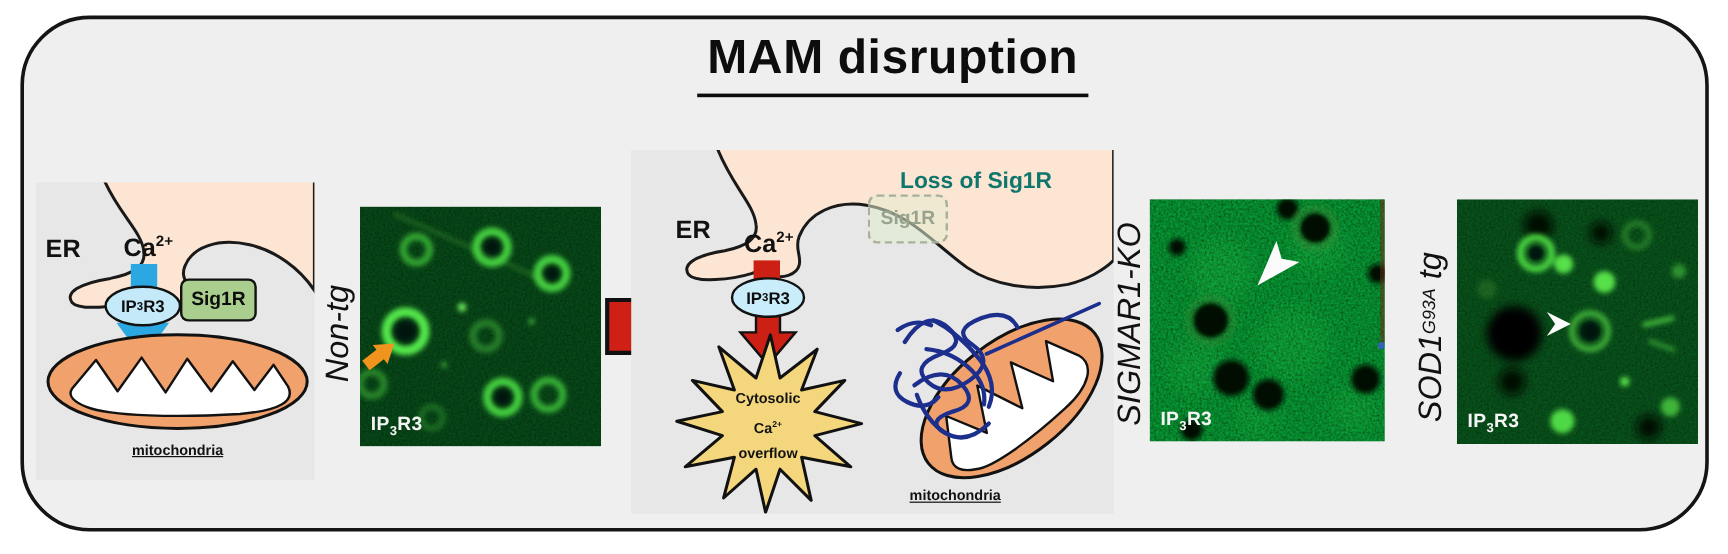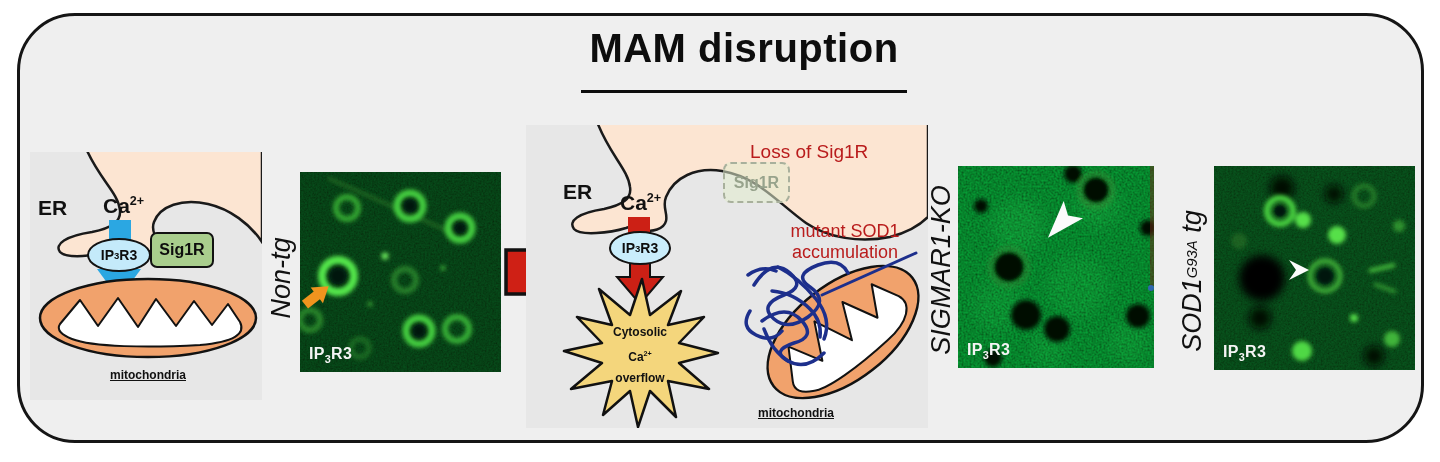--- a/index.html
+++ b/index.html
@@ -4,21 +4,21 @@
 <style>
   * { box-sizing: border-box; margin: 0; padding: 0; }
   html,body { width:1440px; height:462px; background:#ffffff; font-family:"Liberation Sans", sans-serif; }
   .stage { position:relative; width:1440px; height:462px; background:#ffffff; overflow:hidden; }
 
   .frame { position:absolute; left:17px; top:13px; width:1407px; height:430px;
            background:#efefef; border:3.5px solid #151515; border-radius:58px; }
 
   .title-wrap { position:absolute; left:0; top:26px; width:100%; text-align:center; }
   .title { display:inline-block; font-size:40px; font-weight:bold; color:#0d0d0d;
-           border-bottom:3.5px solid #0d0d0d; padding:0 8px 19px; letter-spacing:.5px;margin-left:48px; }
+           border-bottom:3.5px solid #0d0d0d; padding:0 8px 7px; letter-spacing:.5px;margin-left:48px; }
   .subtitle { position:absolute; left:0; top:82px; width:100%; text-align:center;
               font-size:31px; color:#141414; }
   .subtitle sup { font-size:.58em; }
 
   .panel { position:absolute; background:#e7e7e7; }
   .left-panel   { left:30px;  top:152px; width:232px; height:248px; }
   .middle-panel { left:526px; top:125px; width:402px; height:303px; }
   .panel svg { position:absolute; left:0; top:0; }
 
   .lbl { position:absolute; color:#111; font-weight:bold; white-space:nowrap; }
@@ -33,21 +33,21 @@
 
   .sig1r-box { position:absolute; left:120px; top:80px; width:64px; height:36px;
                background:#a9ce8d; border:2px solid #121212; border-radius:7px;
                display:flex; align-items:center; justify-content:center;
                font-weight:bold; font-size:16px; color:#0d0d0d; }
   .sig1r-faded { position:absolute; left:197px; top:37px; width:67px; height:41px;
                background:rgba(226,236,205,0.55); border:2px dashed #a8b09c; border-radius:8px;
                display:flex; align-items:center; justify-content:center;
                font-weight:bold; font-size:16px; color:#97a38c; }
 
-  .red-txt { position:absolute; color:#b91c1c; font-weight:normal; white-space:nowrap; }
+  .red-txt { position:absolute; color:#0f766e; font-weight:bold; white-space:nowrap; }
   .loss-lbl { left:224px; top:16px; font-size:19px; }
   .mutant-lbl { left:257px; top:96px; width:124px; font-size:18px; line-height:21px; text-align:center; white-space:normal; }
 
   .burst-text { position:absolute; left:54px; top:197px; width:120px; text-align:center;
                 font-weight:bold; font-size:12px; line-height:21px; color:#111; }
   .burst-text sup { font-size:.6em; }
 
   .rot-label { position:absolute; display:flex; align-items:center; justify-content:center;
                font-style:italic; font-size:27px; color:#111; transform:rotate(-90deg);
                white-space:nowrap; }
@@ -202,24 +202,20 @@
     <div class="lbl ca-lbl" style="left:94px; top:66px;"><span>Ca</span><sup>2+</sup></div>
     <div class="pill" style="left:84px; top:109px; width:60px; height:28px;">
         <span>IP</span>
         <sub>3</sub>
         <span>R3</span>
       </div>
     <div class="red-txt loss-lbl">Loss of Sig1R</div>
     <div class="sig1r-faded">
         <span>Sig1R</span>
       </div>
-    <div class="red-txt mutant-lbl">
-      <div>mutant SOD1</div>
-      <div>accumulation</div>
-    </div>
     <div class="burst-text">
       <div>Cytosolic</div>
       <div><span>Ca</span><sup>2+</sup></div>
       <div>overflow</div>
     </div>
     <div class="lbl mito-lbl" style="left:207px; top:281px; width:126px;">mitochondria</div>
   </div>
 
   <div class="rot-label sigmar-pos">
       <span>SIGMAR1-KO</span>

